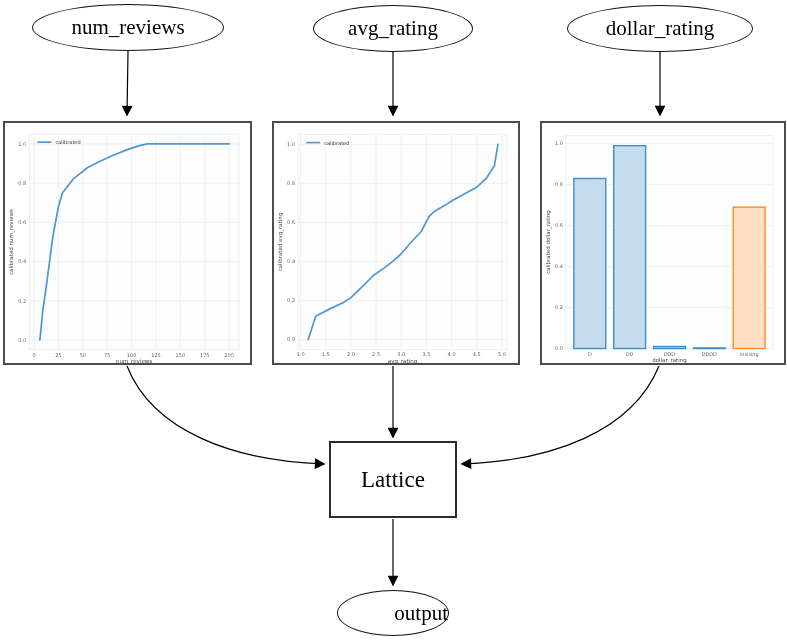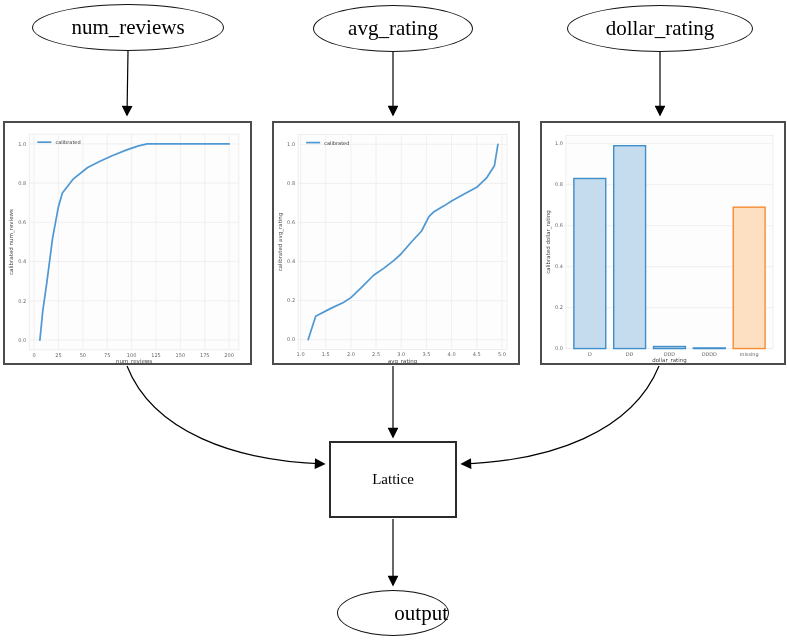--- a/index.html
+++ b/index.html
@@ -9,21 +9,21 @@
   }
   .gv-ellipse{
     position:absolute;border:1.5px solid #111;border-radius:50%;
     display:flex;align-items:center;justify-content:center;
     font-family:"Liberation Serif","DejaVu Serif",serif;font-size:21px;color:#000;
     background:#fff;box-sizing:border-box;white-space:nowrap;
   }
   .gv-box{
     position:absolute;border:2px solid #2b2b2b;background:#fff;
     display:flex;align-items:center;justify-content:center;
-    font-family:"Liberation Serif","DejaVu Serif",serif;font-size:15px;color:#000;
+    font-family:"Liberation Serif","DejaVu Serif",serif;font-size:23px;color:#000;
     box-sizing:border-box;
   }
   .plot-box{
     position:absolute;border:2px solid #4c4c4c;background:#ffffff;
     box-sizing:border-box;
   }
   .plot-box svg{display:block;width:100%;height:100%;}
   #edges{position:absolute;left:0;top:0;pointer-events:none;}
 </style>
 </head>

